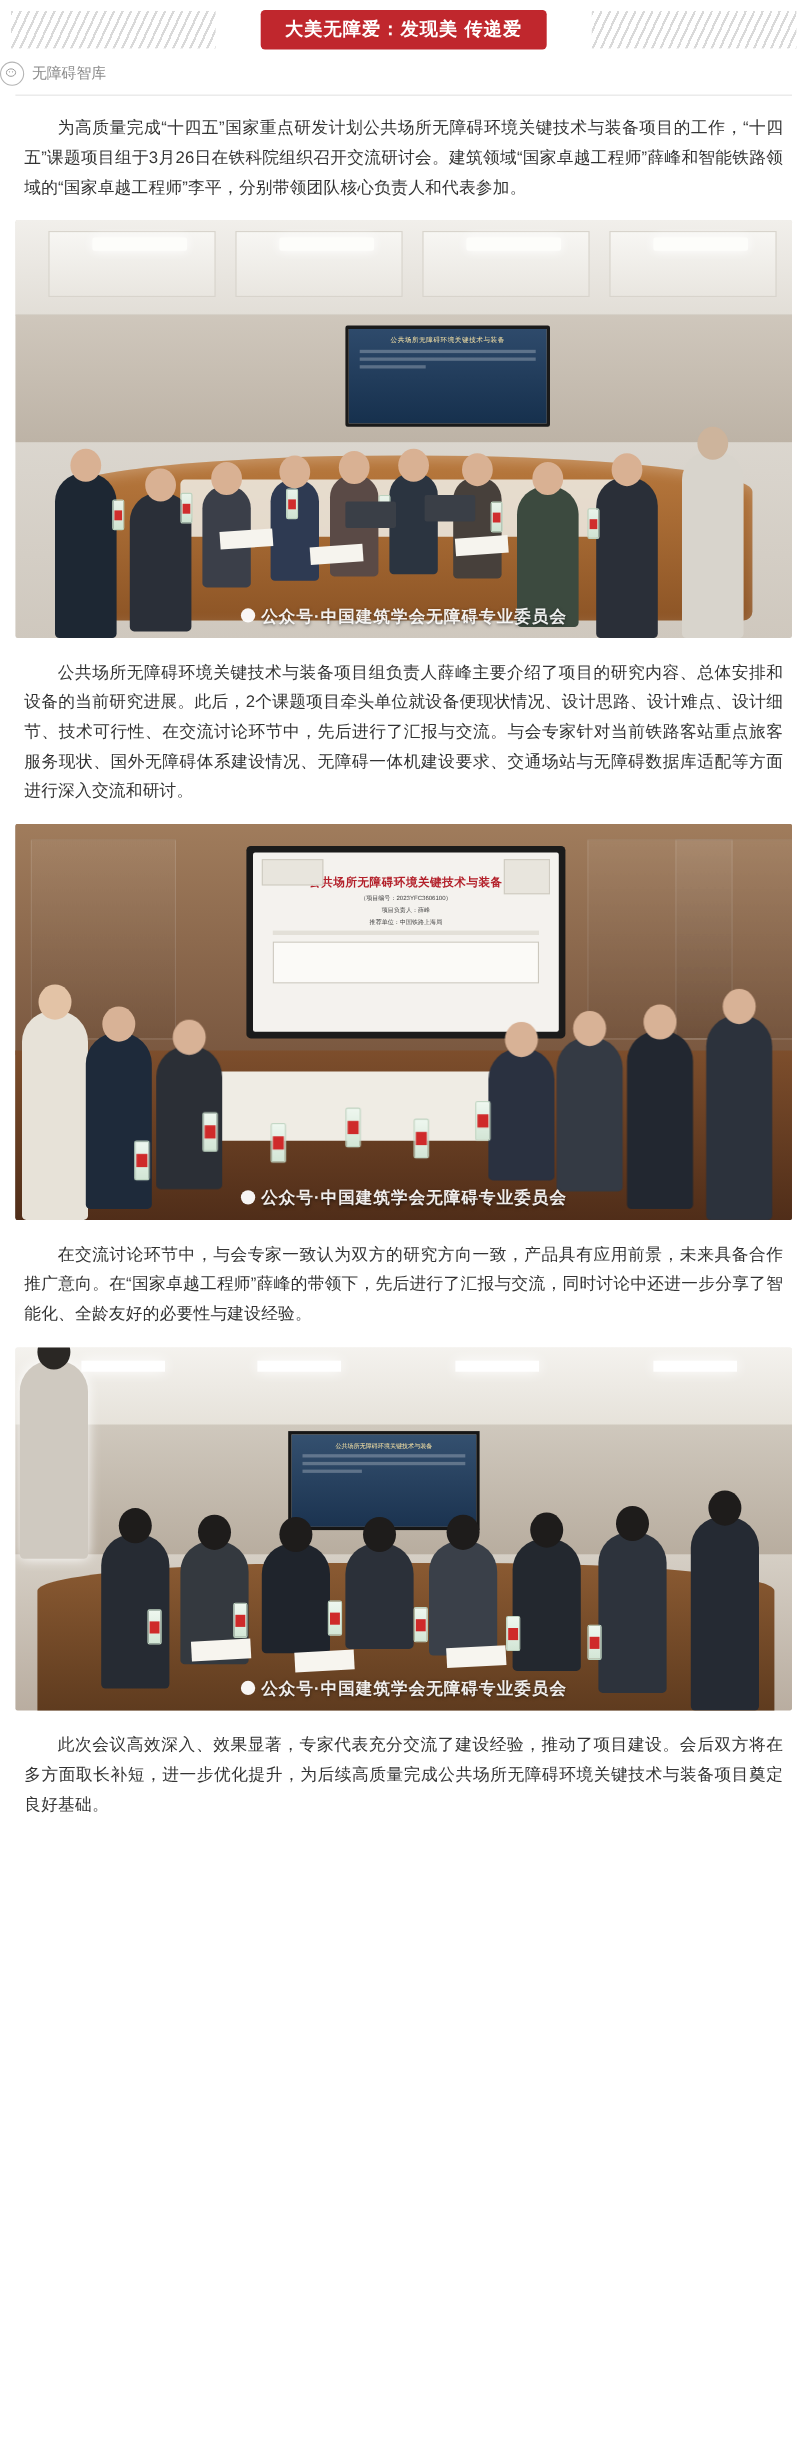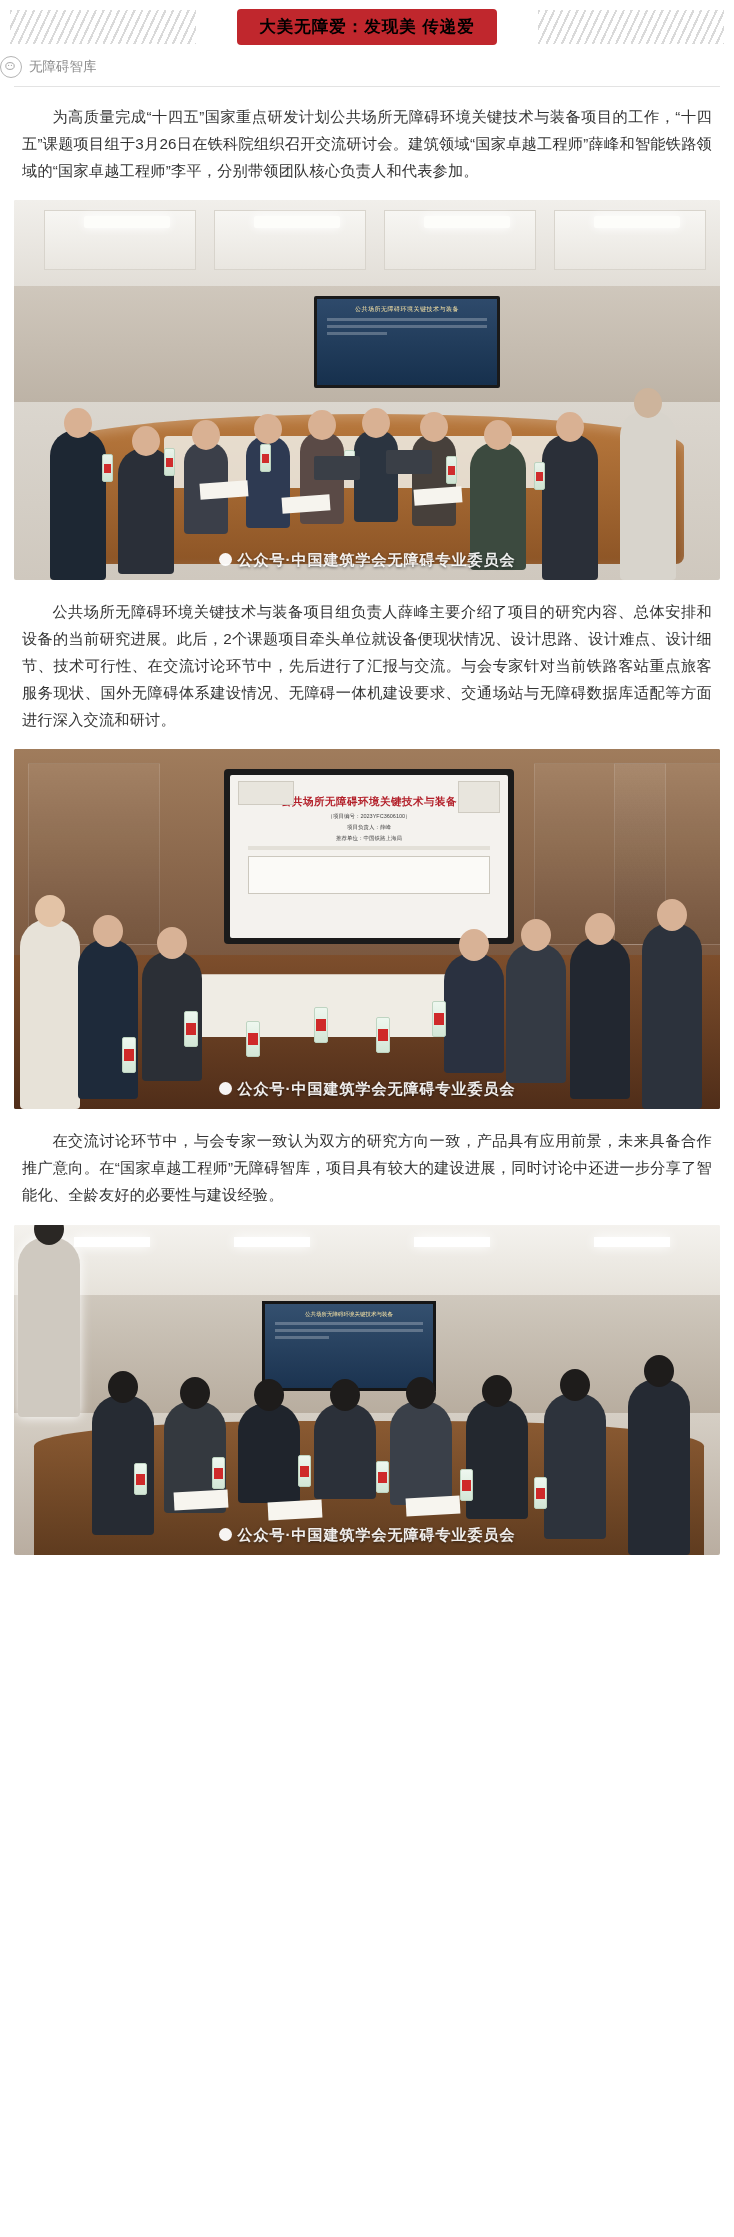--- a/index.html
+++ b/index.html
@@ -38,21 +38,21 @@
       #d9d9d9 0px, #d9d9d9 2px,
       #ffffff 2px, #ffffff 7px
     );
   }
   .hatch-left { left: 10px; }
   .hatch-right { right: 10px; }
   .banner-pill {
     position: relative;
     z-index: 2;
     background: #c0272d;
-    color: #000000;
+    color: #ffffff;
     font-size: 16.5px;
     font-weight: bold;
     letter-spacing: 1px;
     padding: 7px 22px;
     border-radius: 4px;
     white-space: nowrap;
   }
 
   
   .account-row {
@@ -459,21 +459,21 @@
     <div class="bottle" style="left:170px; top:262px;"></div>
     <div class="bottle" style="left:232px; top:272px;"></div>
     <div class="bottle" style="left:300px; top:258px;"></div>
     <div class="bottle" style="left:362px; top:268px;"></div>
     <div class="bottle" style="left:418px; top:252px;"></div>
     <div class="bottle" style="left:108px; top:288px;"></div>
 
     <div class="watermark"><span class="wm-dot"></span><span>公众号·中国建筑学会无障碍专业委员会</span></div>
   </div>
 
-  <p class="para">在交流讨论环节中，与会专家一致认为双方的研究方向一致，产品具有应用前景，未来具备合作推广意向。在“国家卓越工程师”无障碍智库，项目具有较大的建设进展，同时讨论中还进一步分享了智能化、全龄友好的必要性与建设经验。</p>
+  <p class="para">在交流讨论环节中，与会专家一致认为双方的研究方向一致，产品具有应用前景，未来具备合作推广意向。在“国家卓越工程师”薛峰的带领下，先后进行了汇报与交流，同时讨论中还进一步分享了智能化、全龄友好的必要性与建设经验。</p>
 
   <div class="photo p3">
     <div class="ceiling">
       <div class="light" style="left:60px;"></div>
       <div class="light" style="left:220px;"></div>
       <div class="light" style="left:400px;"></div>
       <div class="light" style="left:580px;"></div>
     </div>
     <div class="backwall"></div>
     <div class="screen">
@@ -518,14 +518,15 @@
     <div class="bottle" style="left:362px; top:236px;"></div>
     <div class="bottle" style="left:446px; top:244px;"></div>
     <div class="bottle" style="left:520px; top:252px;"></div>
     <div class="paper" style="left:160px; top:266px;"></div>
     <div class="paper" style="left:254px; top:276px;"></div>
     <div class="paper" style="left:392px; top:272px;"></div>
 
     <div class="watermark"><span class="wm-dot"></span><span>公众号·中国建筑学会无障碍专业委员会</span></div>
   </div>
 
+  <p class="para">此次会议高效深入、效果显著，专家代表充分交流了建设经验，推动了项目建设。会后双方将在多方面取长补短，进一步优化提升，为后续高质量完成公共场所无障碍环境关键技术与装备项目奠定良好基础。</p>
 
 </div>
 
 </body></html>

